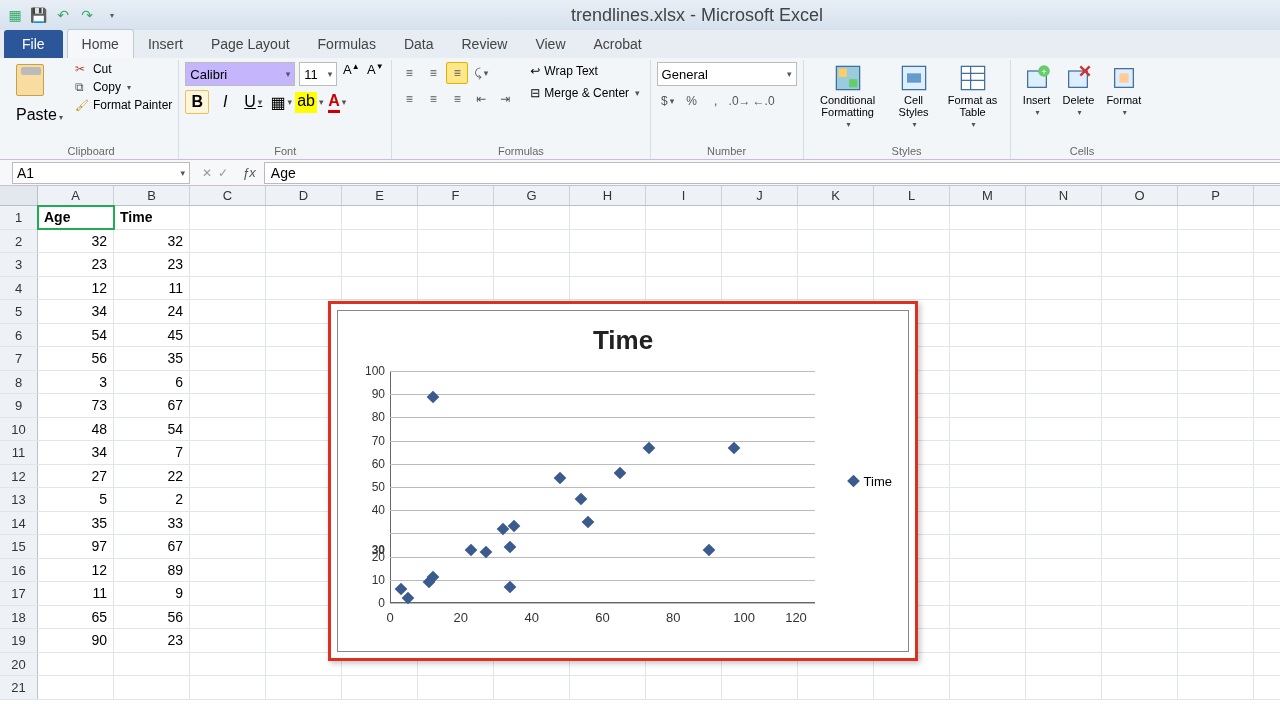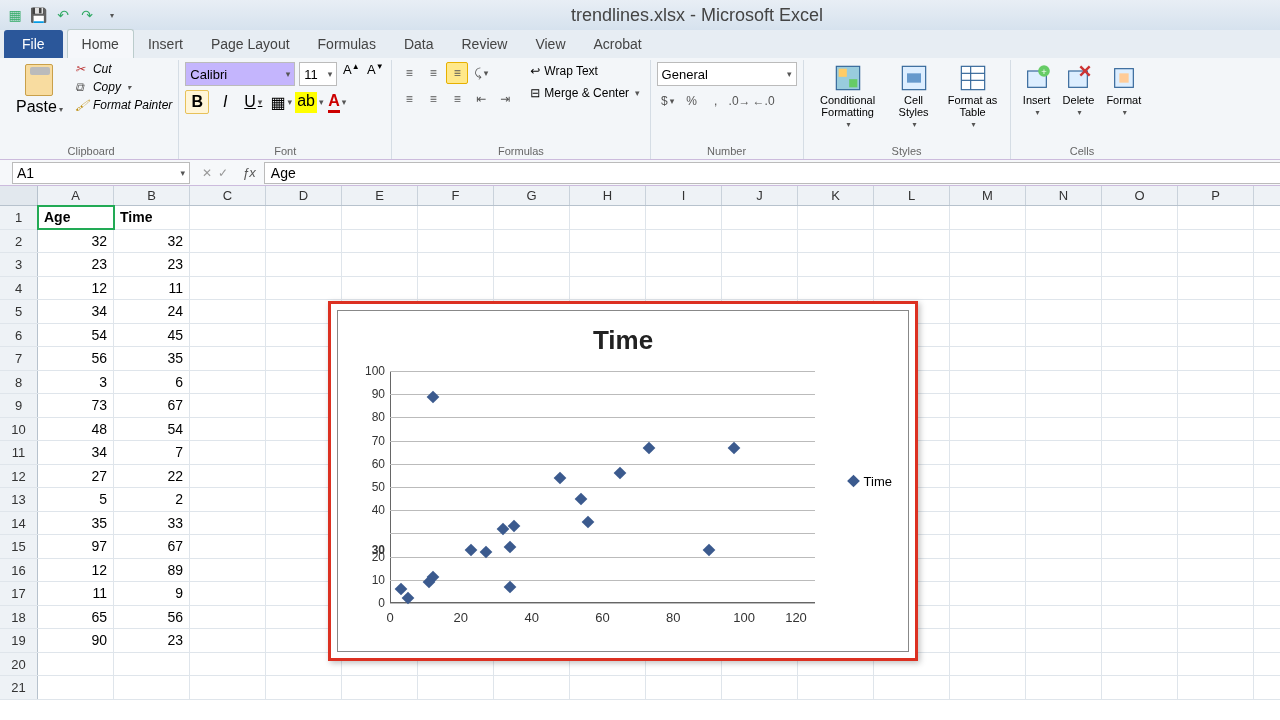--- a/index.html
+++ b/index.html
@@ -17,25 +17,25 @@
 .tab { padding: 6px 14px; font-size: 14px; color: #3b5; cursor: pointer; color:#444; }
 .tab.active { background: #f5f7fa; border: 1px solid #bcc; border-bottom: none; border-radius: 3px 3px 0 0; }
 
 
 .ribbon { height: 102px; background: #f3f6f9; border-bottom: 1px solid #cbd; display: flex; padding: 2px 4px 0; }
 .rgroup { border-right: 1px solid #d5dde5; padding: 2px 6px 0; display: flex; flex-direction: column; justify-content: space-between; position: relative; }
 .rgroup .glabel { text-align: center; font-size: 11px; color: #666; padding: 2px 0; position: relative; }
 .rctrls { flex: 1; display: flex; align-items: flex-start; }
 
 
-.paste-btn { display: flex; flex-direction: column; align-items: center; padding: 2px 6px; gap: 2px; }
+.paste-btn { display: flex; flex-direction: column; align-items: flex-start; padding: 2px 6px; gap: 10px; }
 .paste-btn .bicon { width: 28px; height: 32px; background: #f8dca0; border: 1px solid #c9a04a; border-radius: 2px; position: relative; }
 .paste-btn .bicon::after { content:''; position:absolute; top:2px; left:4px; width:20px; height:8px; background:#bbb; border-radius:2px; }
 .cb-side { display: flex; flex-direction: column; gap: 4px; padding-left: 6px; font-size: 12px; }
-.cb-side .item { display: flex; align-items: center; gap: 4px; font-style: italic; }
+.cb-side .item { display: flex; align-items: center; gap: 4px; }
 .cb-side .item .micon { width: 14px; height: 14px; }
 
 
 .font-row { display: flex; gap: 4px; margin-bottom: 4px; }
 .font-name { width: 110px; height: 24px; border: 1px solid #bbb; background: #c4b5fd; font-size: 13px; padding: 2px 4px; display:flex; align-items:center; justify-content:space-between; }
 .font-size { width: 38px; height: 24px; border: 1px solid #bbb; background: #fff; font-size: 13px; padding: 2px 4px; display:flex; align-items:center; justify-content:space-between; }
 .font-grow { width: 20px; text-align: center; font-size: 13px; }
 .font-btn { width: 24px; height: 24px; display: flex; align-items: center; justify-content: center; border-radius: 2px; }
 .font-btn.bold { font-weight: bold; border:1px solid #e7c15a; background:#fff5d8; }
 .drop::after { content: "▾"; font-size: 9px; margin-left: 2px; color: #555; }

